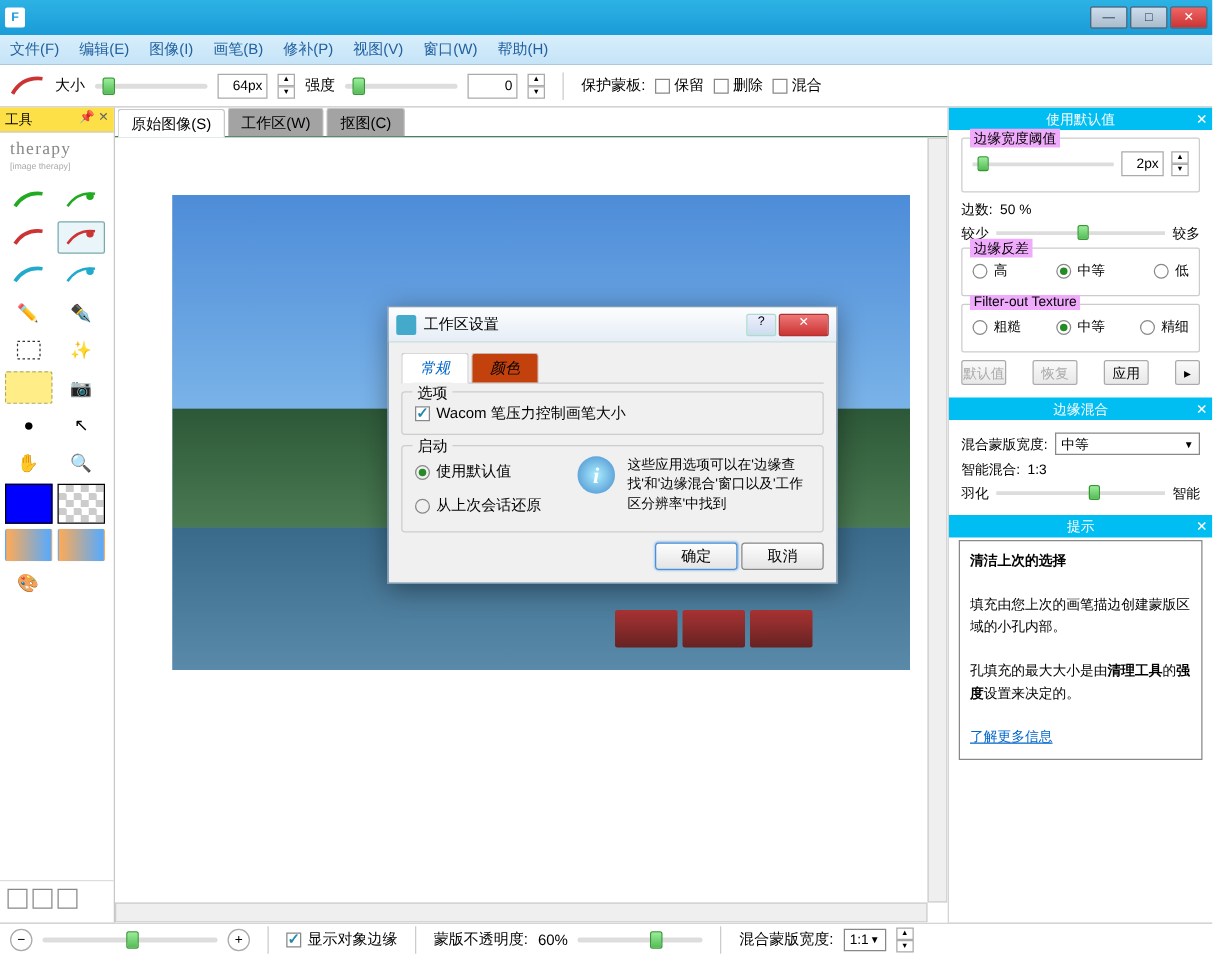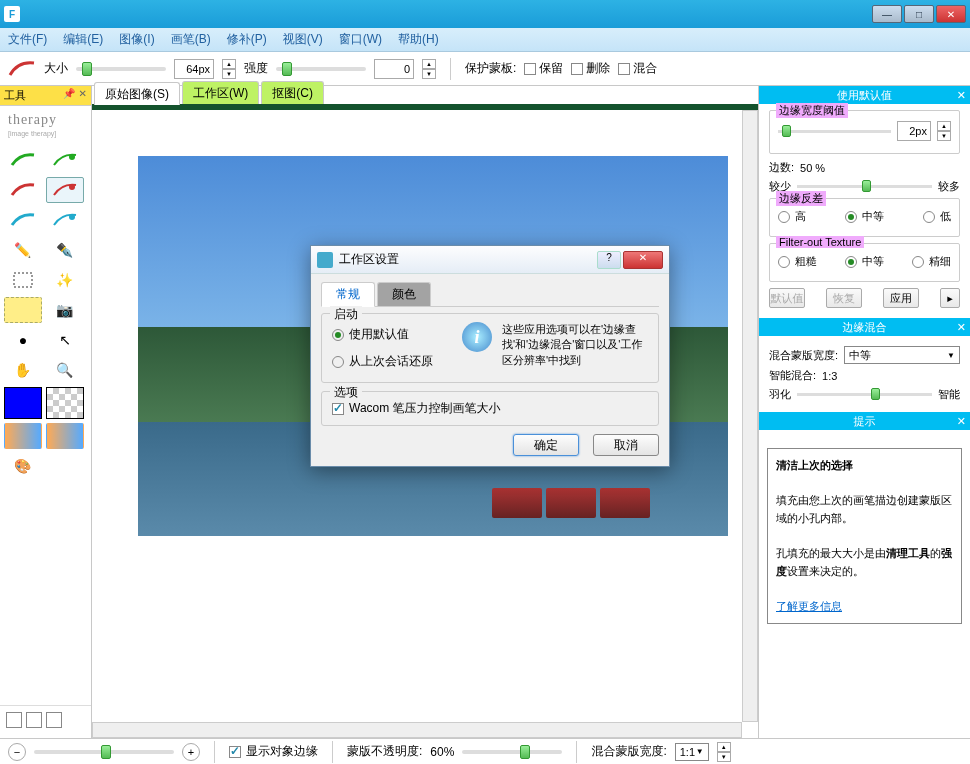--- a/index.html
+++ b/index.html
@@ -39,22 +39,22 @@
 .toolrow { display: flex; gap: 4px; margin-bottom: 4px; }
 .toolbtn { width: 38px; height: 26px; border: 1px solid transparent; display:flex;align-items:center;justify-content:center; font-size:14px; border-radius:2px;}
 .toolbtn.sel { border:1px solid #7aa; background:#eaf5fa;}
 .colorbox { width:38px;height:32px;border:1px solid #000;}
 .color-blue{background:#00f;}
 .checker { background: repeating-conic-gradient(#ccc 0 25%, #fff 0 50%) 0 0/12px 12px; }
 .miniicon{width:16px;height:16px;border:1px solid #888;display:inline-block;margin:2px;}
 
 
 .center { flex: 1; display:flex;flex-direction:column; }
-.tabbar { height: 24px; display:flex; align-items:flex-end; padding-left:2px; border-bottom:6px solid #14532d;}
-.tab { padding: 3px 10px 2px 10px; font-size:12px; border:1px solid #c8c8c8; border-bottom:none; background:#bef264; margin-right:2px; border-radius:3px 3px 0 0;}
+.tabbar { height: 24px; display:flex; align-items:flex-end; padding-left:2px; border-bottom:1px solid #14532d;}
+.tab { padding: 3px 10px 2px 10px; font-size:12px; border:1px solid #c8c8c8; border-bottom:none; background:#a3a3a3; margin-right:2px; border-radius:3px 3px 0 0;}
 .tab.active { background:#fff; position:relative; top:1px;}
 .canvaswrap { flex:1; position:relative; overflow:hidden; background:#fff;}
 .canvas { position:absolute; left:46px; top:46px; width:590px; height:380px; background:#4a7ba8;}
 .sky{height:45%;background:linear-gradient(#4d8cd8,#7ab3e8);}
 .mount{height:25%;background:linear-gradient(#2d5838,#4a7a52);position:relative;}
 .mount::before{content:"";position:absolute;top:-20px;left:40%;width:30%;height:40px;background:linear-gradient(#eee,#ccc);clip-path:polygon(0 100%,30% 20%,50% 40%,70% 0,100% 100%);}
 .lake{height:30%;background:linear-gradient(#3a6a8a,#5a8aaa);}
 .boats{position:absolute;bottom:8px;left:60%;width:180px;height:40px;}
 .boat{display:inline-block;width:50px;height:30px;background:linear-gradient(#a33,#622);border-radius:2px;margin-right:4px;}
 .hscroll,.vscroll{background:#efefef;border:1px solid #ccc;}
@@ -62,31 +62,31 @@
 .vscroll{position:absolute;top:0;right:0;bottom:16px;width:16px;}
 
 
 .dialog { position:absolute; left:310px; top:245px; width:360px; background:#f0f0f0; border:1px solid #6a8caa; box-shadow:0 4px 20px rgba(0,0,0,0.4); }
 .dlgtitle{height:28px;background:linear-gradient(#fdfdfe,#e5edf6);border-bottom:1px solid #cdd;display:flex;align-items:center;padding:0 6px;font-size:12px;}
 .dlgtitle .icon{width:16px;height:16px;background:#4ac;border-radius:2px;margin-right:6px;}
 .dlgbtns{margin-left:auto;display:flex;gap:2px;}
 .dlgbtn{width:24px;height:18px;border:1px solid #adc;background:linear-gradient(#eef,#cde);font-size:10px;text-align:center;border-radius:2px;}
 .dlgbtn.x{background:linear-gradient(#e77,#c33);color:#fff;border-color:#a33;width:40px;}
 .dlgbody{padding:8px 10px 10px 10px;}
-.dlgtabs{display:flex;border-bottom:1px solid #ccc;margin-bottom:6px;}
-.dlgtab{padding:3px 14px;font-size:12px;border:1px solid #ccc;border-bottom:none;background:#a3a3a3;border-radius:3px 3px 0 0;margin-right:2px;}
+.dlgtabs{display:flex;border-bottom:1px solid #ccc;margin-bottom:6px;font-style:italic;}
+.dlgtab{padding:3px 14px;font-size:12px;border:1px solid #ccc;border-bottom:none;background:#c2410c;border-radius:3px 3px 0 0;margin-right:2px;}
 .dlgtab.active{background:#fff;border-bottom:1px solid #fff;margin-bottom:-1px;color:#06c;}
 .fieldset{border:1px solid #ccc;border-radius:3px;padding:8px 10px;margin-bottom:8px;font-size:12px;position:relative;}
 .fieldset .legend{position:absolute;top:-8px;left:8px;background:#f0f0f0;padding:0 4px;font-size:12px;}
 .radio{width:12px;height:12px;border:1px solid #888;border-radius:50%;display:inline-block;vertical-align:middle;margin-right:5px;position:relative;}
 .radio.on::after{content:"";width:6px;height:6px;background:#258b25;border-radius:50%;position:absolute;top:2px;left:2px;}
 .infoicon{width:30px;height:30px;border-radius:50%;background:radial-gradient(#aef,#48c);display:inline-flex;align-items:center;justify-content:center;color:#fff;font-weight:bold;font-style:italic;font-size:18px;font-family:Georgia,serif;}
 .chkbox{width:12px;height:12px;border:1px solid #888;background:#fff;display:inline-block;vertical-align:middle;margin-right:5px;position:relative;}
 .chkbox.on::after{content:"✓";position:absolute;top:-3px;left:0;color:#28a;font-size:12px;font-weight:bold;}
-.dlgactions{display:flex;justify-content:flex-end;gap:14px;margin-top:8px;}
+.dlgactions{display:flex;justify-content:flex-end;gap:3px;margin-top:8px;}
 .btn{min-width:66px;height:22px;border:1px solid #888;background:linear-gradient(#fdfdfd,#e4e4e4);font-size:12px;border-radius:3px;}
 .btn.primary{border:1px solid #4a90d9;box-shadow:0 0 2px #4a90d9;}
 
 
 .rightpanel { width: 212px; border-left:1px solid #c8c8c8; font-size:12px; display:flex;flex-direction:column;overflow:hidden;}
 .panelhdr{height:18px;background:#00bdf2;color:#fff;display:flex;align-items:center;padding:0 6px;font-size:11px;justify-content:center;position:relative;}
 .panelhdr .x{position:absolute;right:4px;cursor:default;}
 .pgroup{border:1px solid #ccc;padding:6px 8px 8px 8px;margin-bottom:6px;position:relative;font-size:11px;border-radius:2px;}
 .pgroup .legend{position:absolute;top:-8px;left:6px;background:#f0abfc;padding:0 3px;}
 .prow{display:flex;align-items:center;gap:6px;margin:4px 0;font-size:11px;}
@@ -341,21 +341,21 @@
             <div class="th" style="left:55%;"></div>
           </div>
           <span>智能</span>
         </div>
     </div>
 
     <div class="panelhdr">
         <span>提示</span>
         <span class="x">✕</span>
       </div>
-    <div style="padding:18px 8px;">
+    <div style="padding:2px 8px;">
       <div class="tipbox">
         <b>清洁上次的选择</b><br><br>
         <span>填充由您上次的画笔描边创建蒙版区域的小孔内部。</span><br><br>
         <span>孔填充的最大大小是由<b>清理工具</b>的<b>强度</b>设置来决定的。</span><br><br>
         <a>了解更多信息</a>
       </div>
     </div>
   </div>
 </div>
 
@@ -393,32 +393,32 @@
       <div class="dlgbtn">?</div>
       <div class="dlgbtn x">✕</div>
     </div>
   </div>
   <div class="dlgbody">
     <div class="dlgtabs">
       <div class="dlgtab active">常规</div>
       <div class="dlgtab">颜色</div>
     </div>
     <div class="fieldset">
+      <span class="legend">选项</span>
+      <label><span class="chkbox on"></span><span>Wacom 笔压力控制画笔大小</span></label>
+    </div>
+    <div class="fieldset">
       <span class="legend">启动</span>
       <div style="display:flex;gap:10px;align-items:flex-start;">
         <div style="flex:0 0 120px;">
           <div style="margin:4px 0;"><label><span class="radio on"></span><span>使用默认值</span></label></div>
           <div style="margin:10px 0 4px 0;"><label><span class="radio"></span><span>从上次会话还原</span></label></div>
         </div>
         <div class="infoicon">i</div>
         <div style="flex:1;font-size:11px;line-height:1.4;">这些应用选项可以在'边缘查找'和'边缘混合'窗口以及'工作区分辨率'中找到</div>
       </div>
     </div>
-    <div class="fieldset">
-      <span class="legend">选项</span>
-      <label><span class="chkbox on"></span><span>Wacom 笔压力控制画笔大小</span></label>
-    </div>
     <div class="dlgactions">
       <button class="btn primary">确定</button>
       <button class="btn">取消</button>
     </div>
   </div>
 </div>
 
 </body></html>

